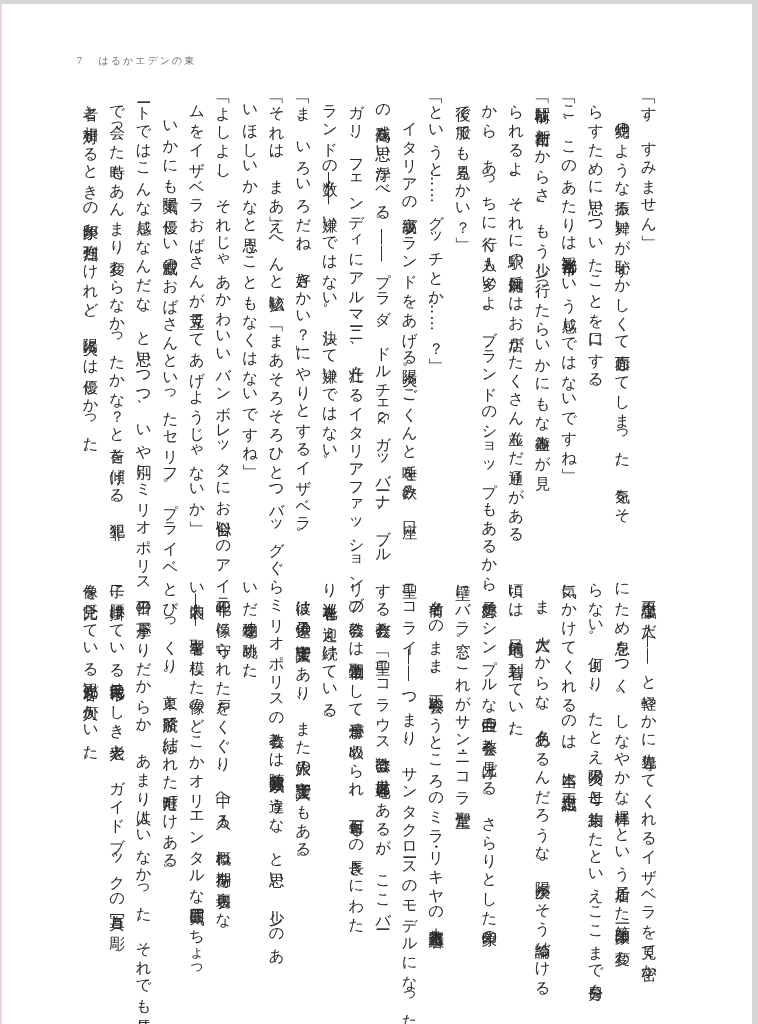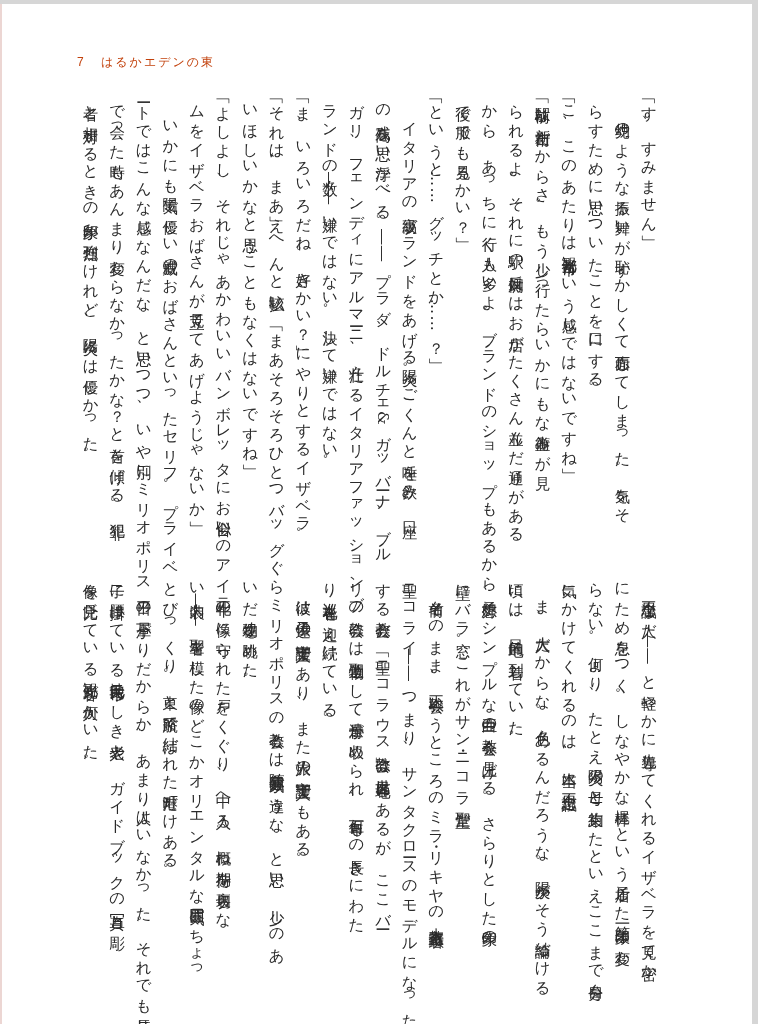--- a/index.html
+++ b/index.html
@@ -10,22 +10,22 @@
     font-family: "DejaVu Serif", "Liberation Serif", serif;
   }
   .page {
     position: absolute; left: 0; top: 4px; width: 752px; height: 1020px;
     background: #ffffff;
     border-left: 2px solid #ecd6d3;
     box-sizing: border-box;
   }
   .running-head {
     position: absolute; left: 75px; top: 50px;
-    font-family: Liberation Sans, sans-serif;
-    font-size: 12px; color: #c2410c; letter-spacing: 2px;
+    font-family: Liberation Serif, serif;
+    font-size: 10px; color: #737373; letter-spacing: 2px;
     white-space: nowrap;
   }
   .running-head .num { margin-right: 10px; }
   .block {
     position: absolute;
     writing-mode: vertical-rl;
     -webkit-writing-mode: vertical-rl;
     font-size: 15.4px;
     line-height: 26.6px;
     color: #2a2a2a;

